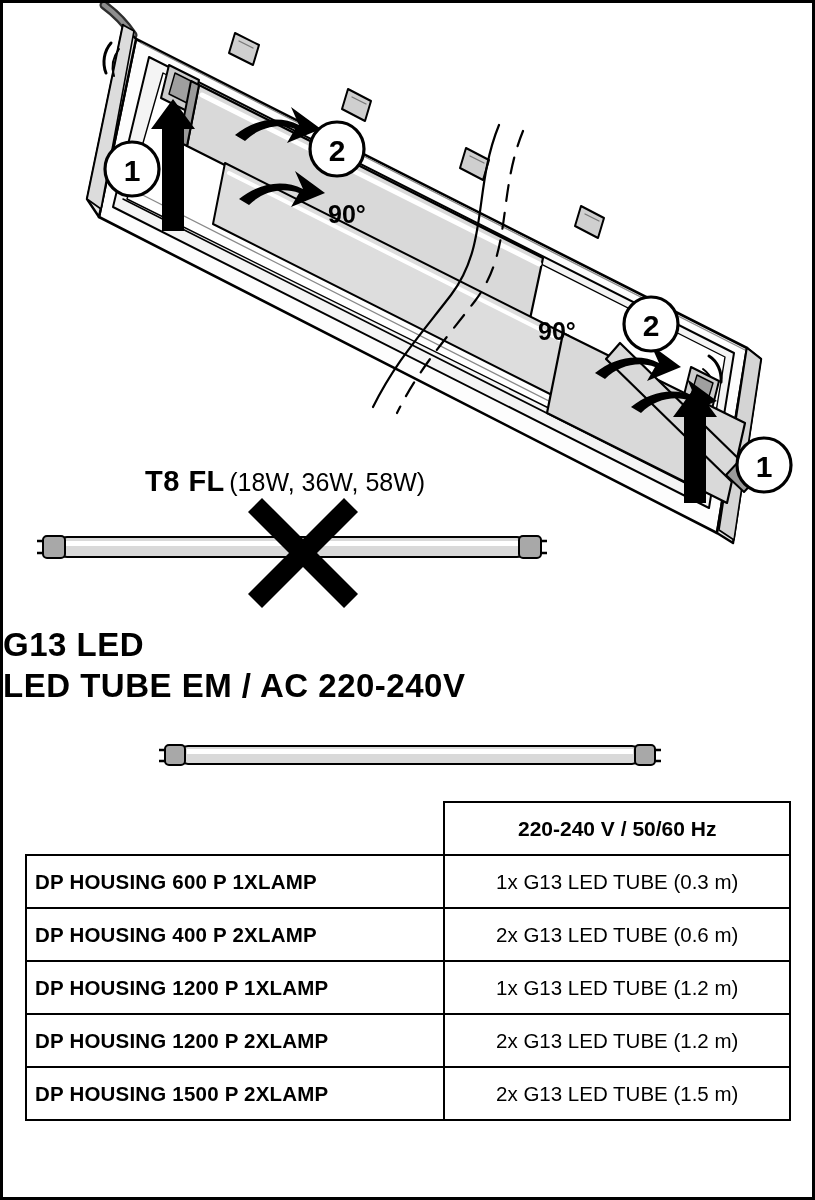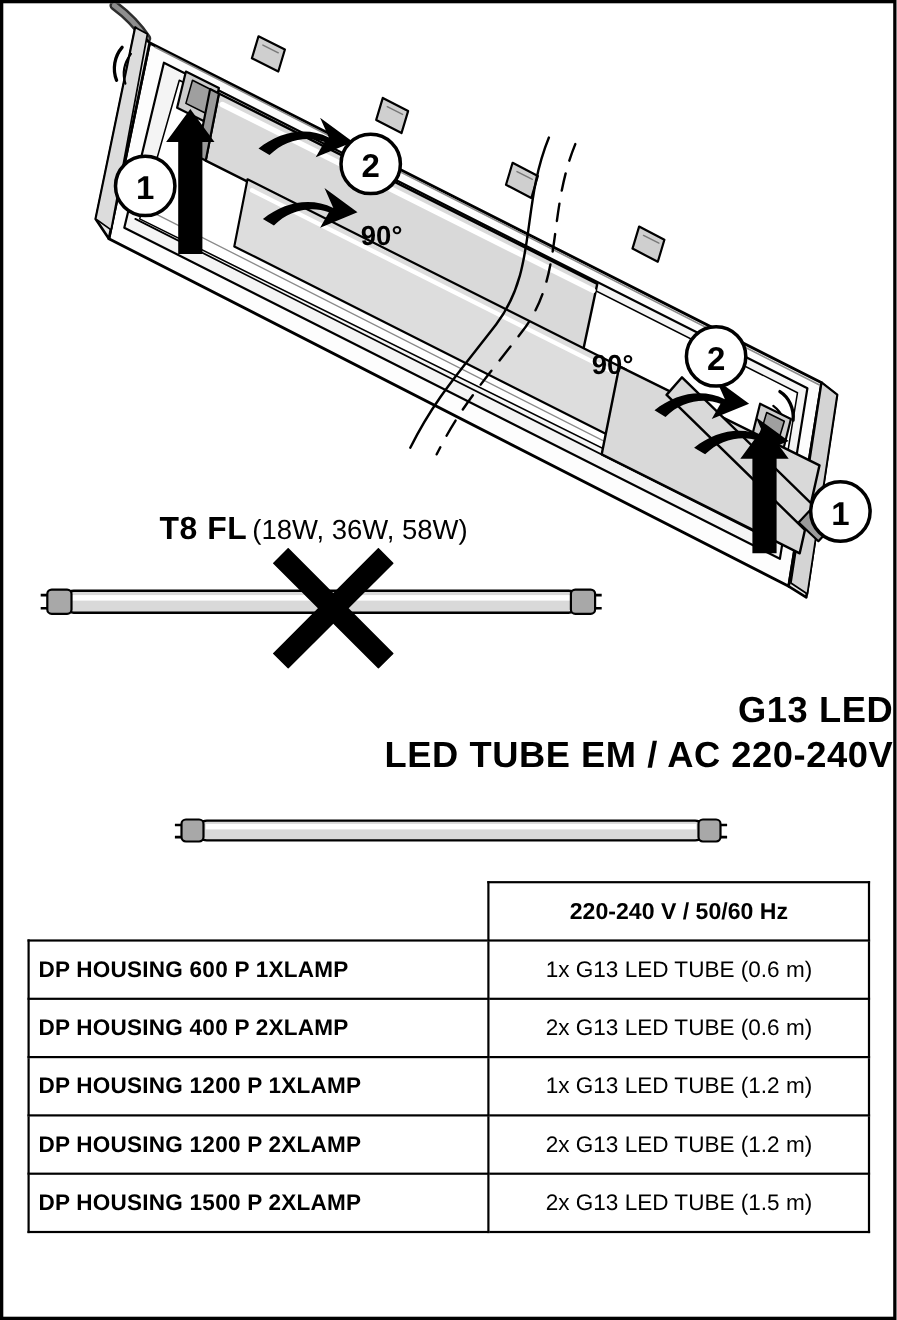--- a/index.html
+++ b/index.html
@@ -54,34 +54,33 @@
     left: 245px;
     top: 495px;
     width: 110px;
     height: 110px;
   }
   .title-block {
     position: absolute;
     left: 0;
     top: 622px;
     width: 809px;
-    text-align: right;
+    text-align: left;
   }
   .title-block .line1 {
     font-size: 33px;
     font-weight: bold;
     letter-spacing: 0.5px;
     line-height: 40px;
   }
   .title-block .line2 {
     font-size: 33px;
     font-weight: bold;
     letter-spacing: 0.5px;
     line-height: 42px;
-    margin-left: 32px;
   }
   .tube-new {
     position: absolute;
     left: 152px;
     top: 730px;
     width: 510px;
     height: 44px;
   }
   
   .spec-table {
@@ -289,21 +288,21 @@
   </svg>
 
   <table class="spec-table">
     <tbody>
       <tr class="header">
         <td class="c1"></td>
         <td class="c2 nowrap">220-240 V  /  50/60 Hz</td>
       </tr>
       <tr>
         <td class="c1">DP HOUSING 600 P 1XLAMP</td>
-        <td class="c2 nowrap">1x G13 LED TUBE (0.6 m)</td>
+        <td class="c2 nowrap">1x G13 LED TUBE (0.3 m)</td>
       </tr>
       <tr>
         <td class="c1">DP HOUSING 400 P 2XLAMP</td>
         <td class="c2 nowrap">2x G13 LED TUBE (0.6 m)</td>
       </tr>
       <tr>
         <td class="c1">DP HOUSING 1200 P 1XLAMP</td>
         <td class="c2 nowrap">1x G13 LED TUBE (1.2 m)</td>
       </tr>
       <tr>

